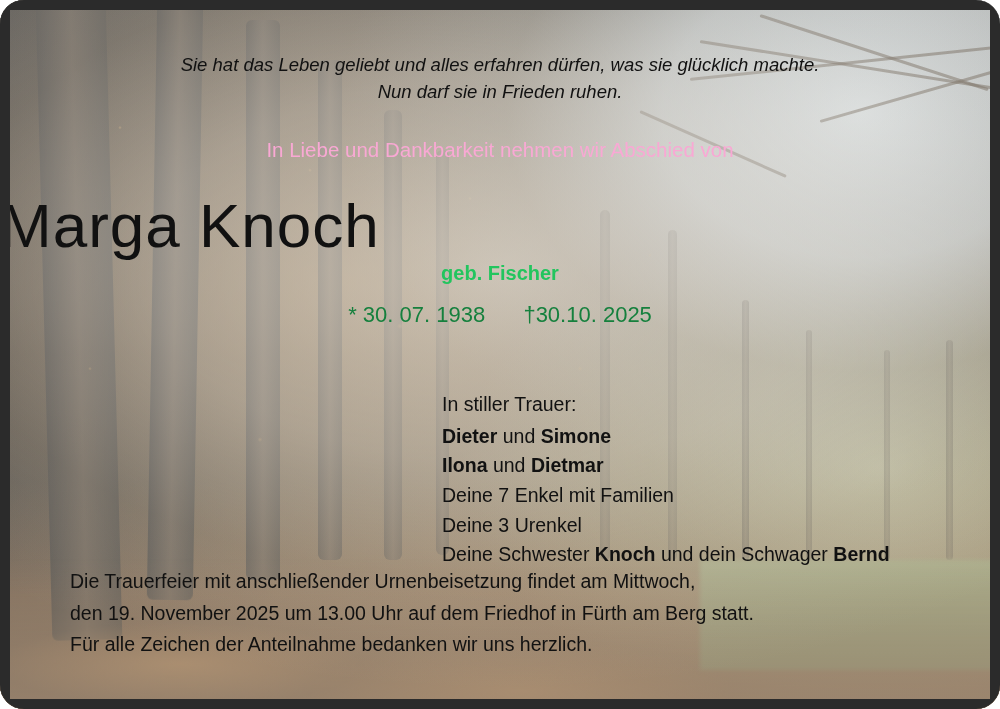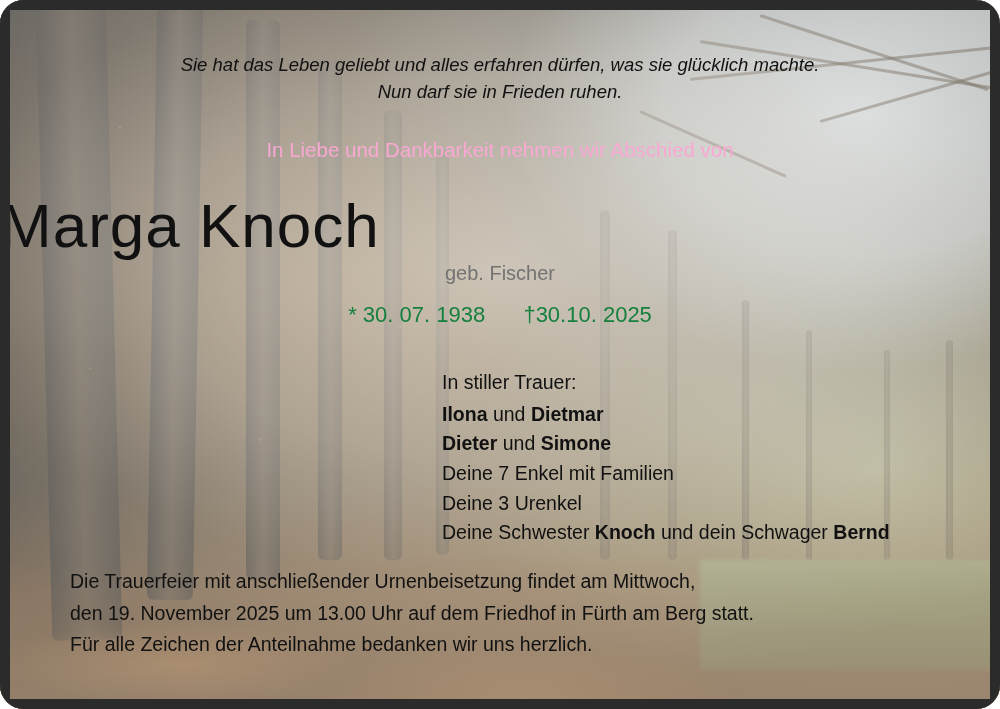--- a/index.html
+++ b/index.html
@@ -142,41 +142,41 @@
     font-size: 62px;
     letter-spacing: 1px;
     color: #111;
     font-weight: 400;
   }
   .maiden {
     position: absolute;
     top: 262px; left: 0; right: 0;
     text-align: center;
     font-size: 20px;
-    font-weight: normal;
-    color: #737373;
+    font-weight: bold;
+    color: #22c55e;
   }
   .dates {
     position: absolute;
     top: 302px; left: 0; right: 0;
     text-align: center;
     font-size: 22px;
     color: #15803d;
   }
   .dates .gap { display: inline-block; width: 26px; }
 
   .mourners {
     position: absolute;
     left: 442px;
     top: 368px;
     font-size: 19.5px;
     line-height: 1.52;
     color: #111;
   }
-  .mourners .head { margin-bottom: 2px; }
+  .mourners .head { margin-bottom: 2px; margin-top: 22px; }
   .mourners b { font-weight: bold; }
 
   .footer {
     position: absolute;
     left: 70px;
     top: 566px;
     font-size: 19.5px;
     line-height: 1.62;
     color: #111;
   }
@@ -224,22 +224,22 @@
     <div class="maiden">geb. Fischer</div>
 
     <div class="dates">
       <span>* 30. 07. 1938</span>
       <span class="gap"></span>
       <span>†30.10. 2025</span>
     </div>
 
     <div class="mourners">
       <div class="head">In stiller Trauer:</div>
+      <div><b>Dieter</b> und <b>Simone</b></div>
       <div><b>Ilona</b> und <b>Dietmar</b></div>
-      <div><b>Dieter</b> und <b>Simone</b></div>
       <div>Deine 7 Enkel mit Familien</div>
       <div>Deine 3 Urenkel</div>
       <div>Deine Schwester <b>Knoch</b> und dein Schwager <b>Bernd</b></div>
     </div>
 
     <div class="footer">
       <div>Die Trauerfeier mit anschließender Urnenbeisetzung findet am Mittwoch,</div>
       <div>den 19. November 2025 um 13.00 Uhr auf dem Friedhof in Fürth am Berg statt.</div>
       <div>Für alle Zeichen der Anteilnahme bedanken wir uns herzlich.</div>
     </div>

